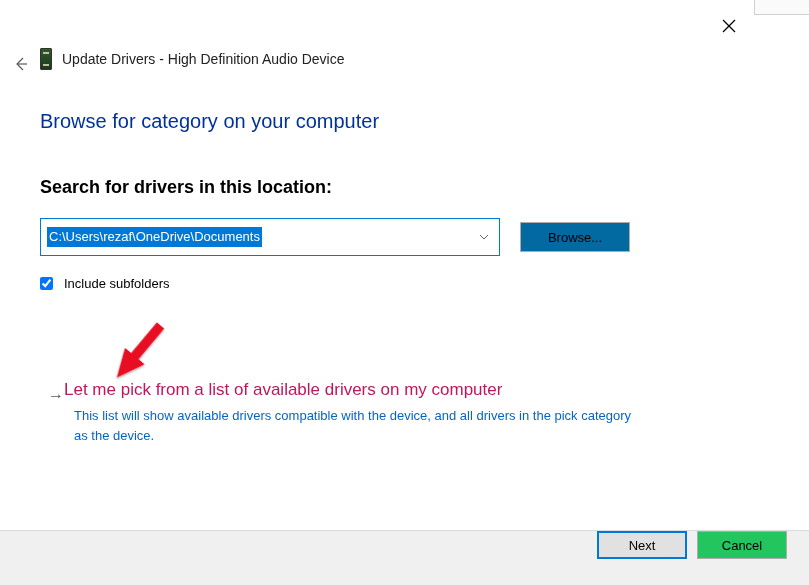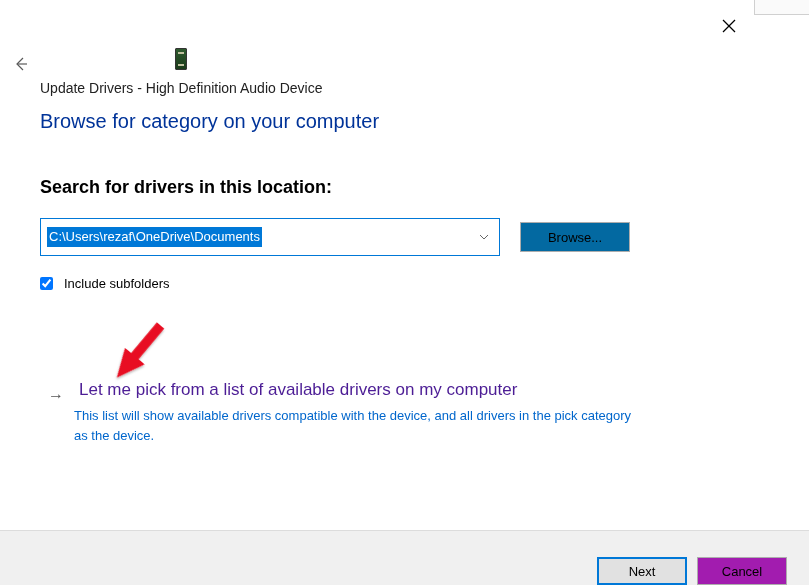--- a/index.html
+++ b/index.html
@@ -39,21 +39,20 @@
     cursor: pointer;
     display: flex; align-items: center; justify-content: center;
     color: #5a5a5a;
   }
   .title-row {
     position: absolute;
     top: 48px; left: 40px;
     display: flex;
     align-items: center;
     gap: 10px;
-    flex-direction: column;
   }
   .chip-icon {
     width: 12px; height: 22px;
     background: linear-gradient(#2e5a2e, #1a3a1a);
     border: 1px solid #333;
     border-radius: 1px;
     position: relative;
   }
   .chip-icon::before,
   .chip-icon::after {
@@ -146,23 +145,23 @@
     right: 70px;
   }
   .opt-arrow {
     position: absolute;
     left: 0; top: 6px;
     color: #555;
     font-size: 16px;
     line-height: 1;
   }
   .opt-title {
-    color: #4c1d95;
+    color: #be185d;
     font-size: 17px;
-    margin-left: 31px;
+    margin-left: 16px;
     margin-bottom: 6px;
     cursor: pointer;
   }
   .opt-desc {
     color: #0066cc;
     font-size: 13px;
     margin-left: 26px;
     line-height: 1.5;
     max-width: 560px;
   }
@@ -177,36 +176,36 @@
   }
 
   .footer {
     position: absolute;
     left: 0; right: 0; bottom: 0;
     height: 55px;
     background: #f0f0f0;
     border-top: 1px solid #dcdcdc;
     display: flex;
     justify-content: flex-end;
-    align-items: flex-end;
+    align-items: flex-start;
     padding-right: 22px;
     gap: 10px;
   }
   .footer button {
     width: 90px;
     height: 28px;
     font-size: 13px;
     cursor: pointer;
   }
   .btn-next {
     background: #e1e1e1;
     border: 2px solid #0078d7;
   }
   .btn-cancel {
-    background: #a21caf;
+    background: #22c55e;
     border: 1px solid #adadad;
   }
 </style>
 </head>
 <body>
 
 <div class="top-strip"></div>
 
 <div class="close-btn">
   <svg viewBox="0 0 14 14">

